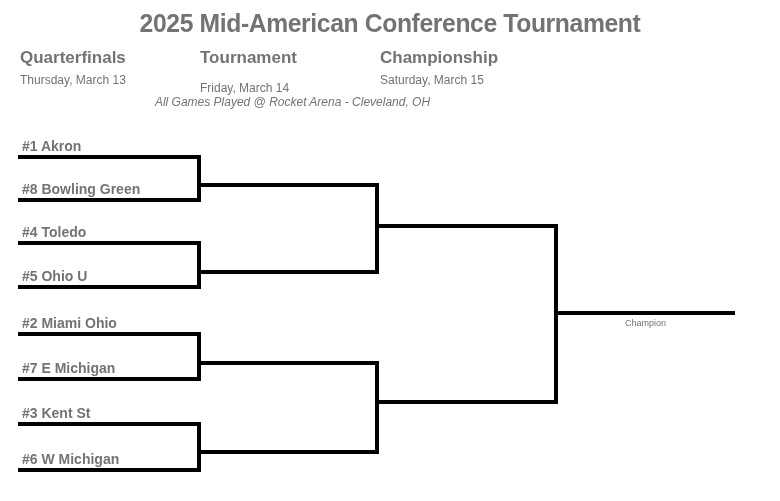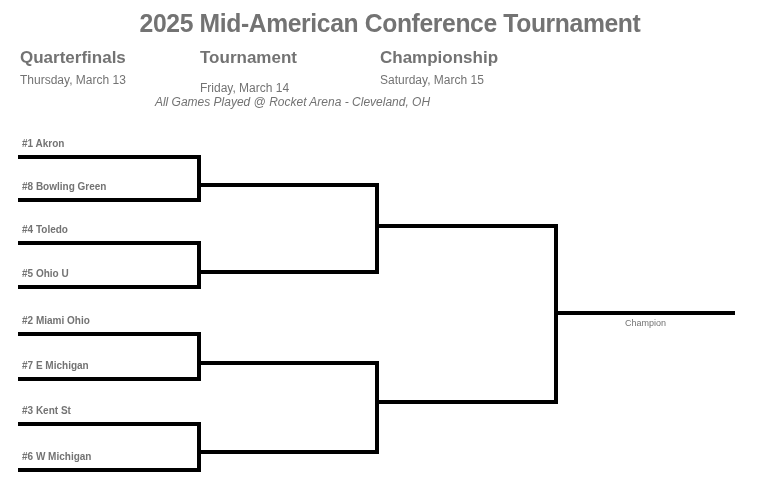--- a/index.html
+++ b/index.html
@@ -61,21 +61,21 @@
     background: #000000;
     height: 4px;
   }
   .vline {
     position: absolute;
     background: #000000;
     width: 4px;
   }
   .team-label {
     position: absolute;
-    font-size: 10px;
+    font-size: 14px;
     font-weight: bold;
     white-space: nowrap;
   }
   .champion-label {
     position: absolute;
     font-size: 9px;
     font-weight: normal;
     white-space: nowrap;
   }
 </style>

